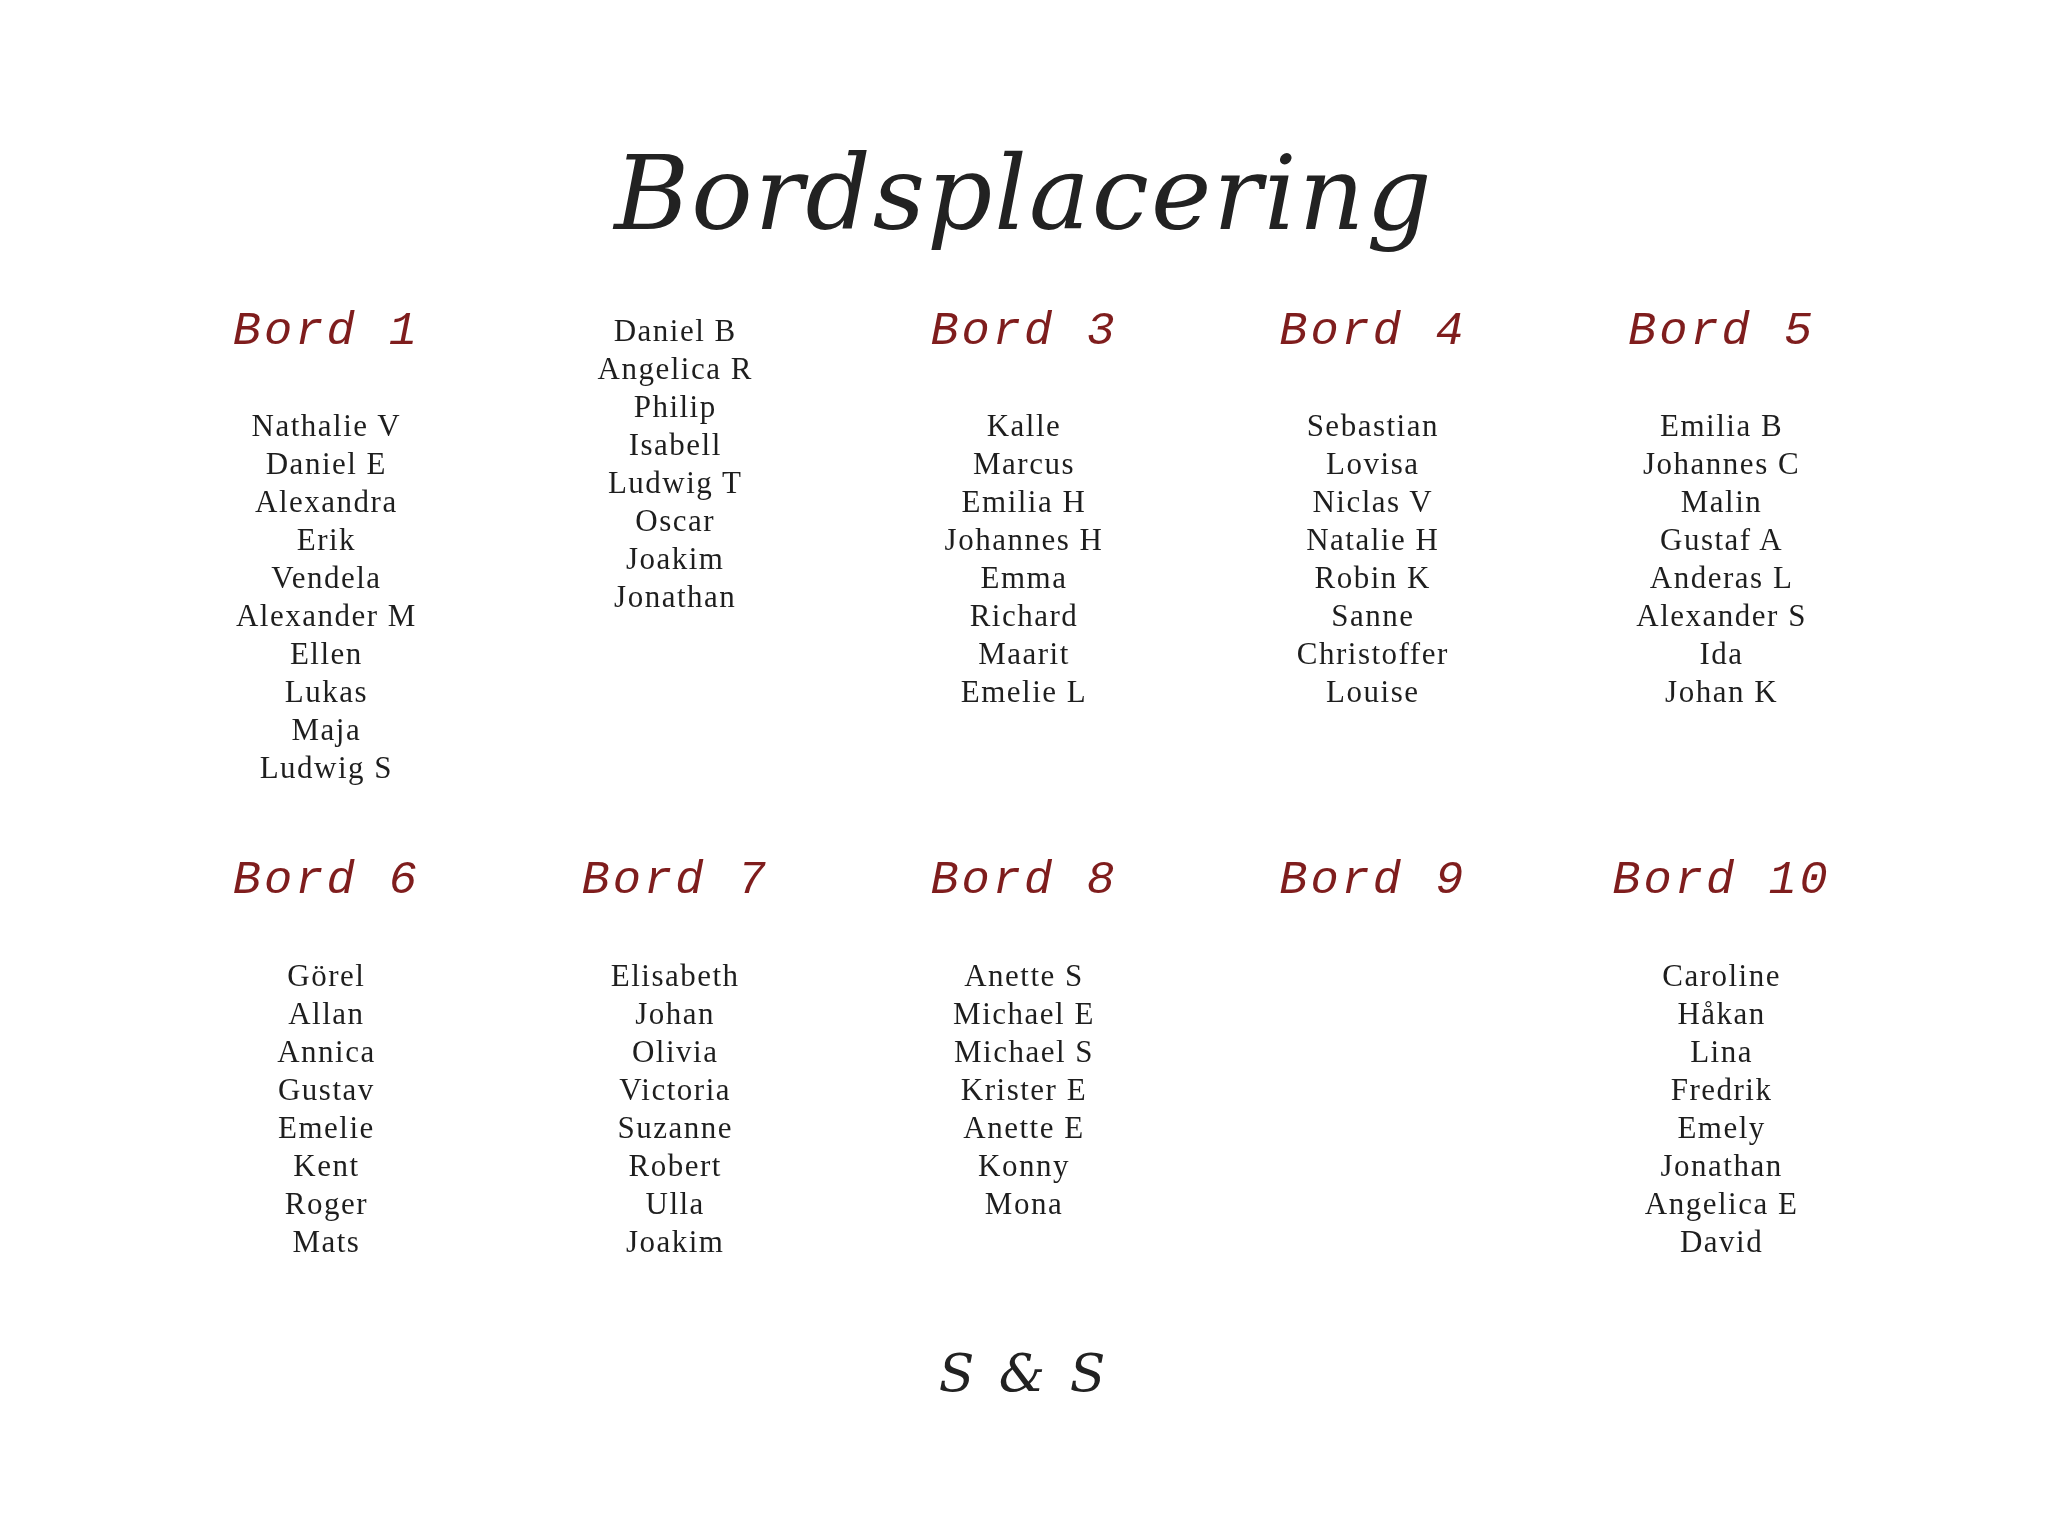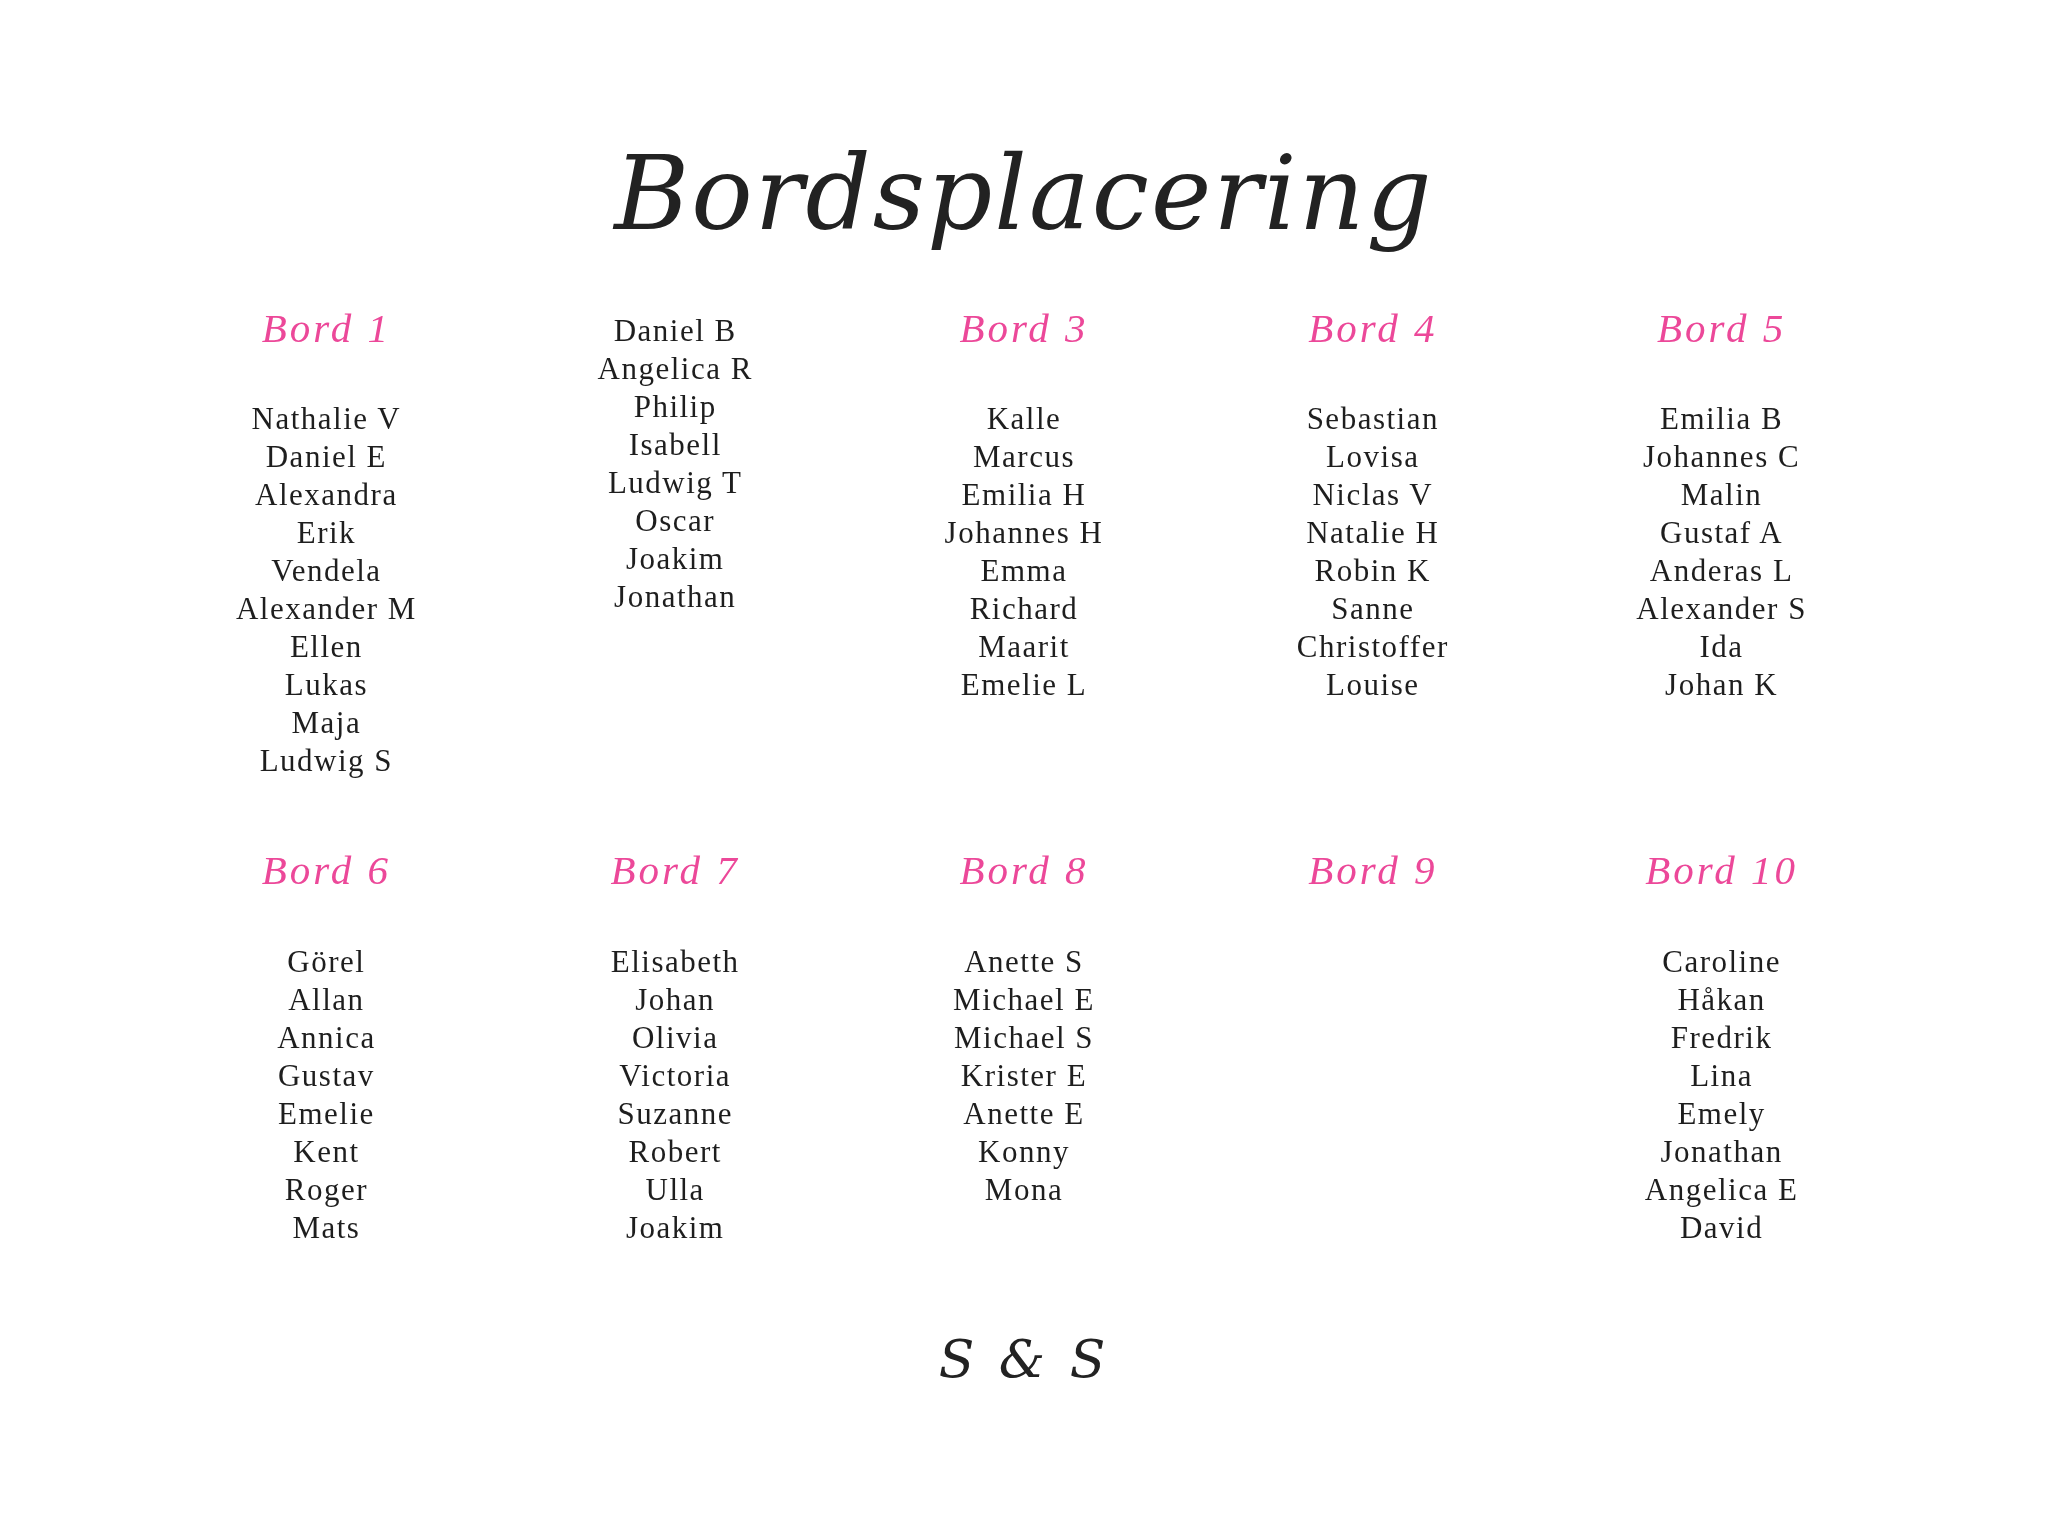--- a/index.html
+++ b/index.html
@@ -37,27 +37,27 @@
     margin: 36px auto 0;
     display: grid;
     grid-template-columns: repeat(5, 1fr);
     row-gap: 58px;
   }
   .card {
     text-align: center;
   }
   .card-title {
     margin: 0 0 48px 0;
-    font-family: Liberation Serif, serif;
+    font-family: Liberation Mono, monospace;
     font-style: italic;
     font-weight: 500;
-    font-size: 41px;
+    font-size: 47px;
     line-height: 1.18;
     letter-spacing: 3px;
-    color: #ec4899;
+    color: #7f1d1d;
   }
   .guests {
     list-style: none;
     margin: 8px;
     padding: 0;
   }
   .guests li {
     font-family: "Liberation Serif", serif;
     font-size: 31px;
     line-height: 38px;
@@ -186,22 +186,22 @@
         </ul>
       </section>
       <section class="card">
         <h2 class="card-title">Bord 9</h2>
       </section>
       <section class="card">
         <h2 class="card-title">Bord 10</h2>
         <ul class="guests">
           <li>Caroline</li>
           <li>Håkan</li>
+          <li>Lina</li>
           <li>Fredrik</li>
-          <li>Lina</li>
           <li>Emely</li>
           <li>Jonathan</li>
           <li>Angelica E</li>
           <li>David</li>
         </ul>
       </section>
     </div>
   <div class="monogram">S &amp; S</div>
 </div>
 

